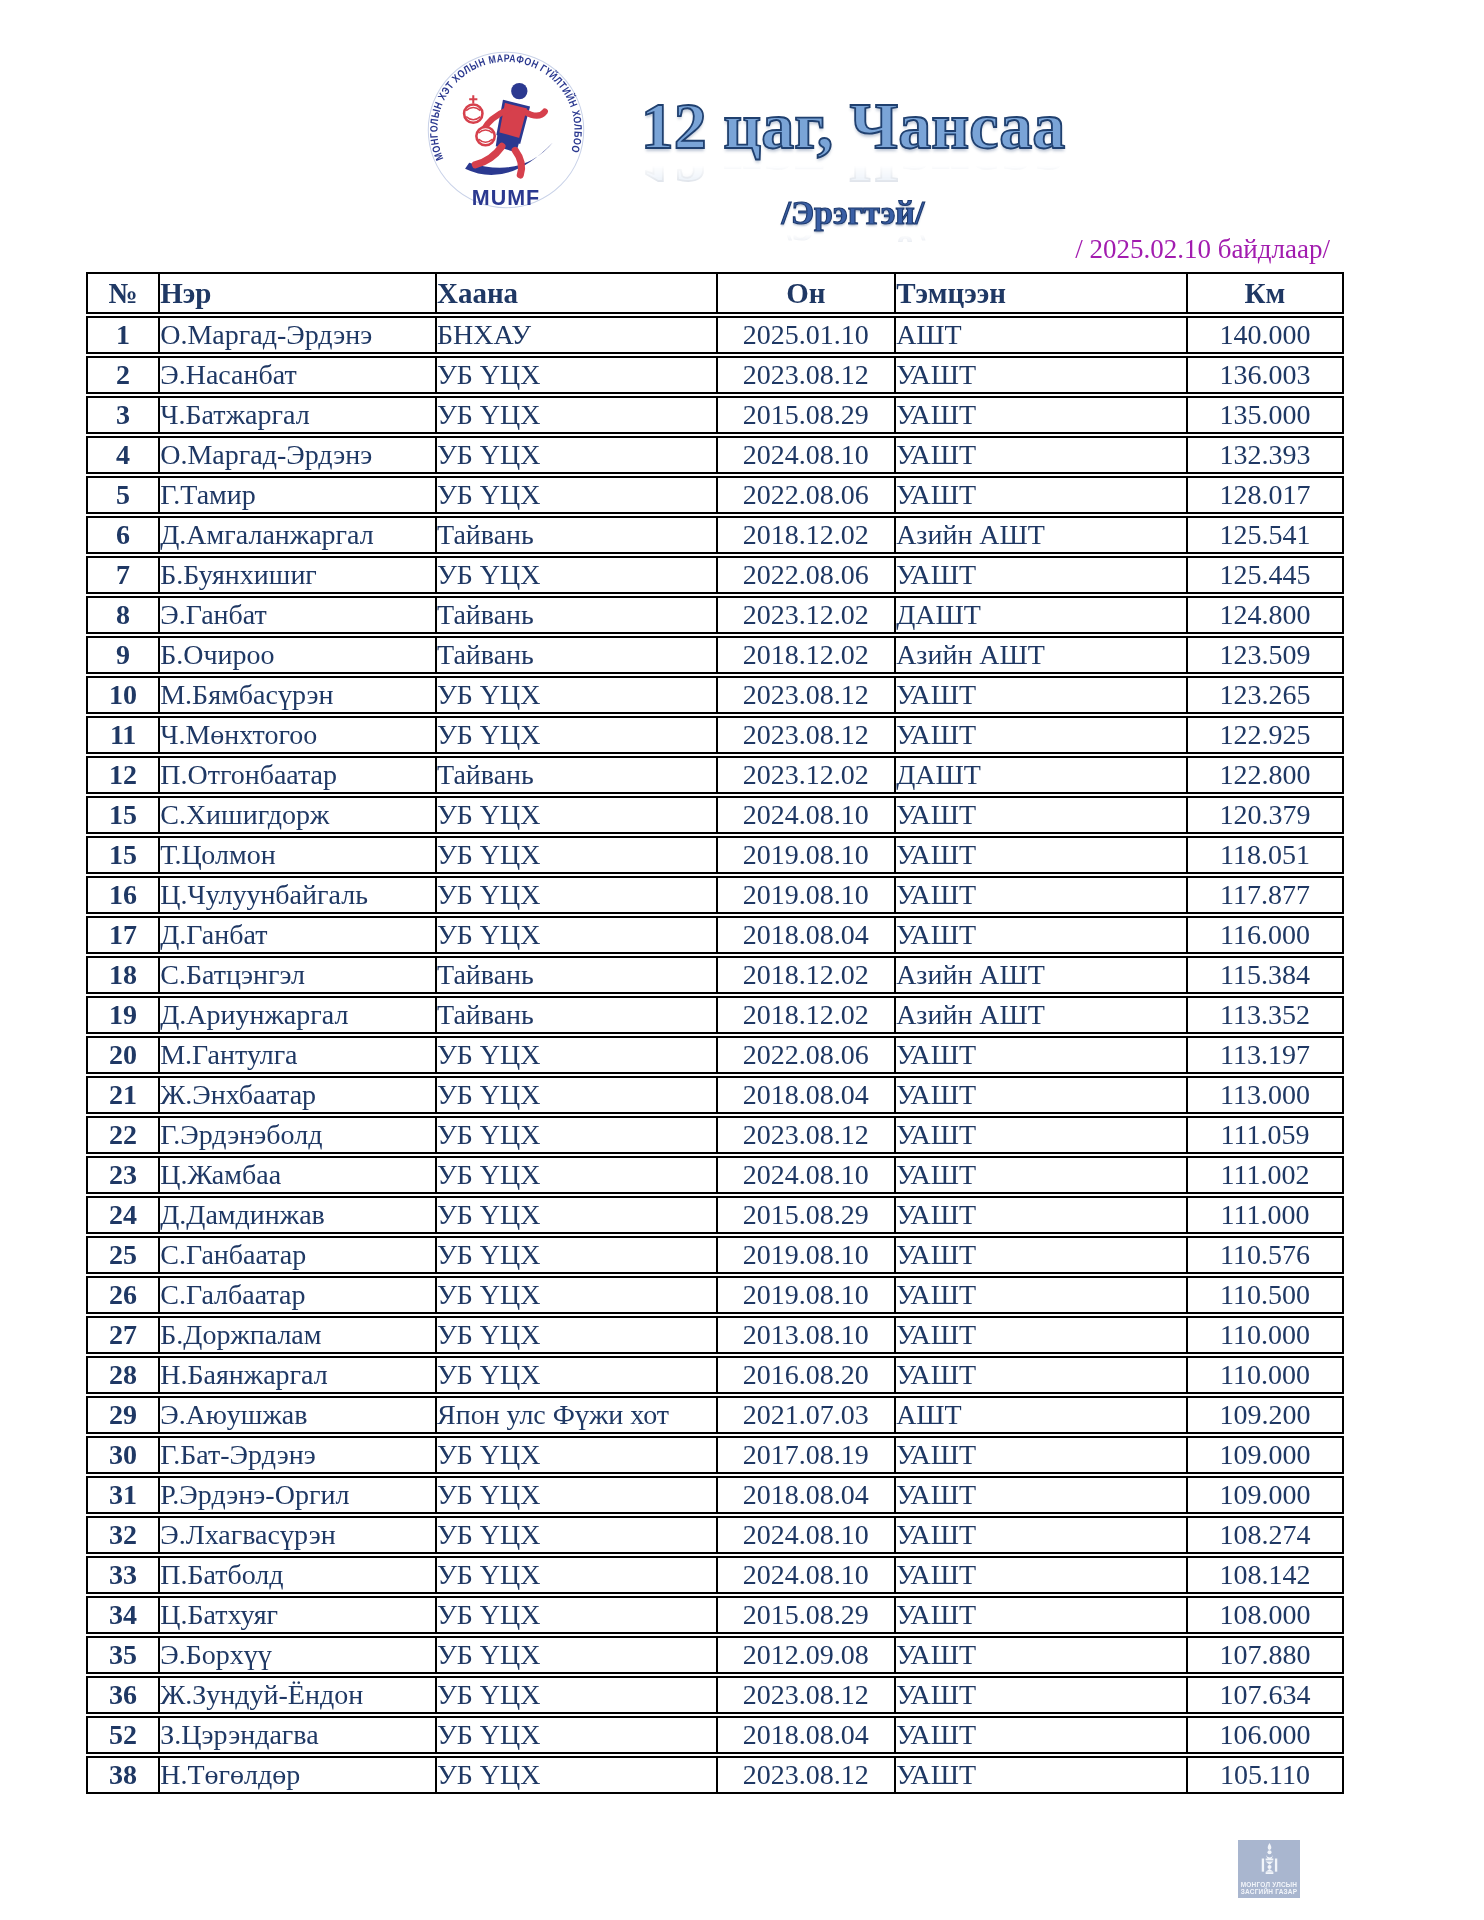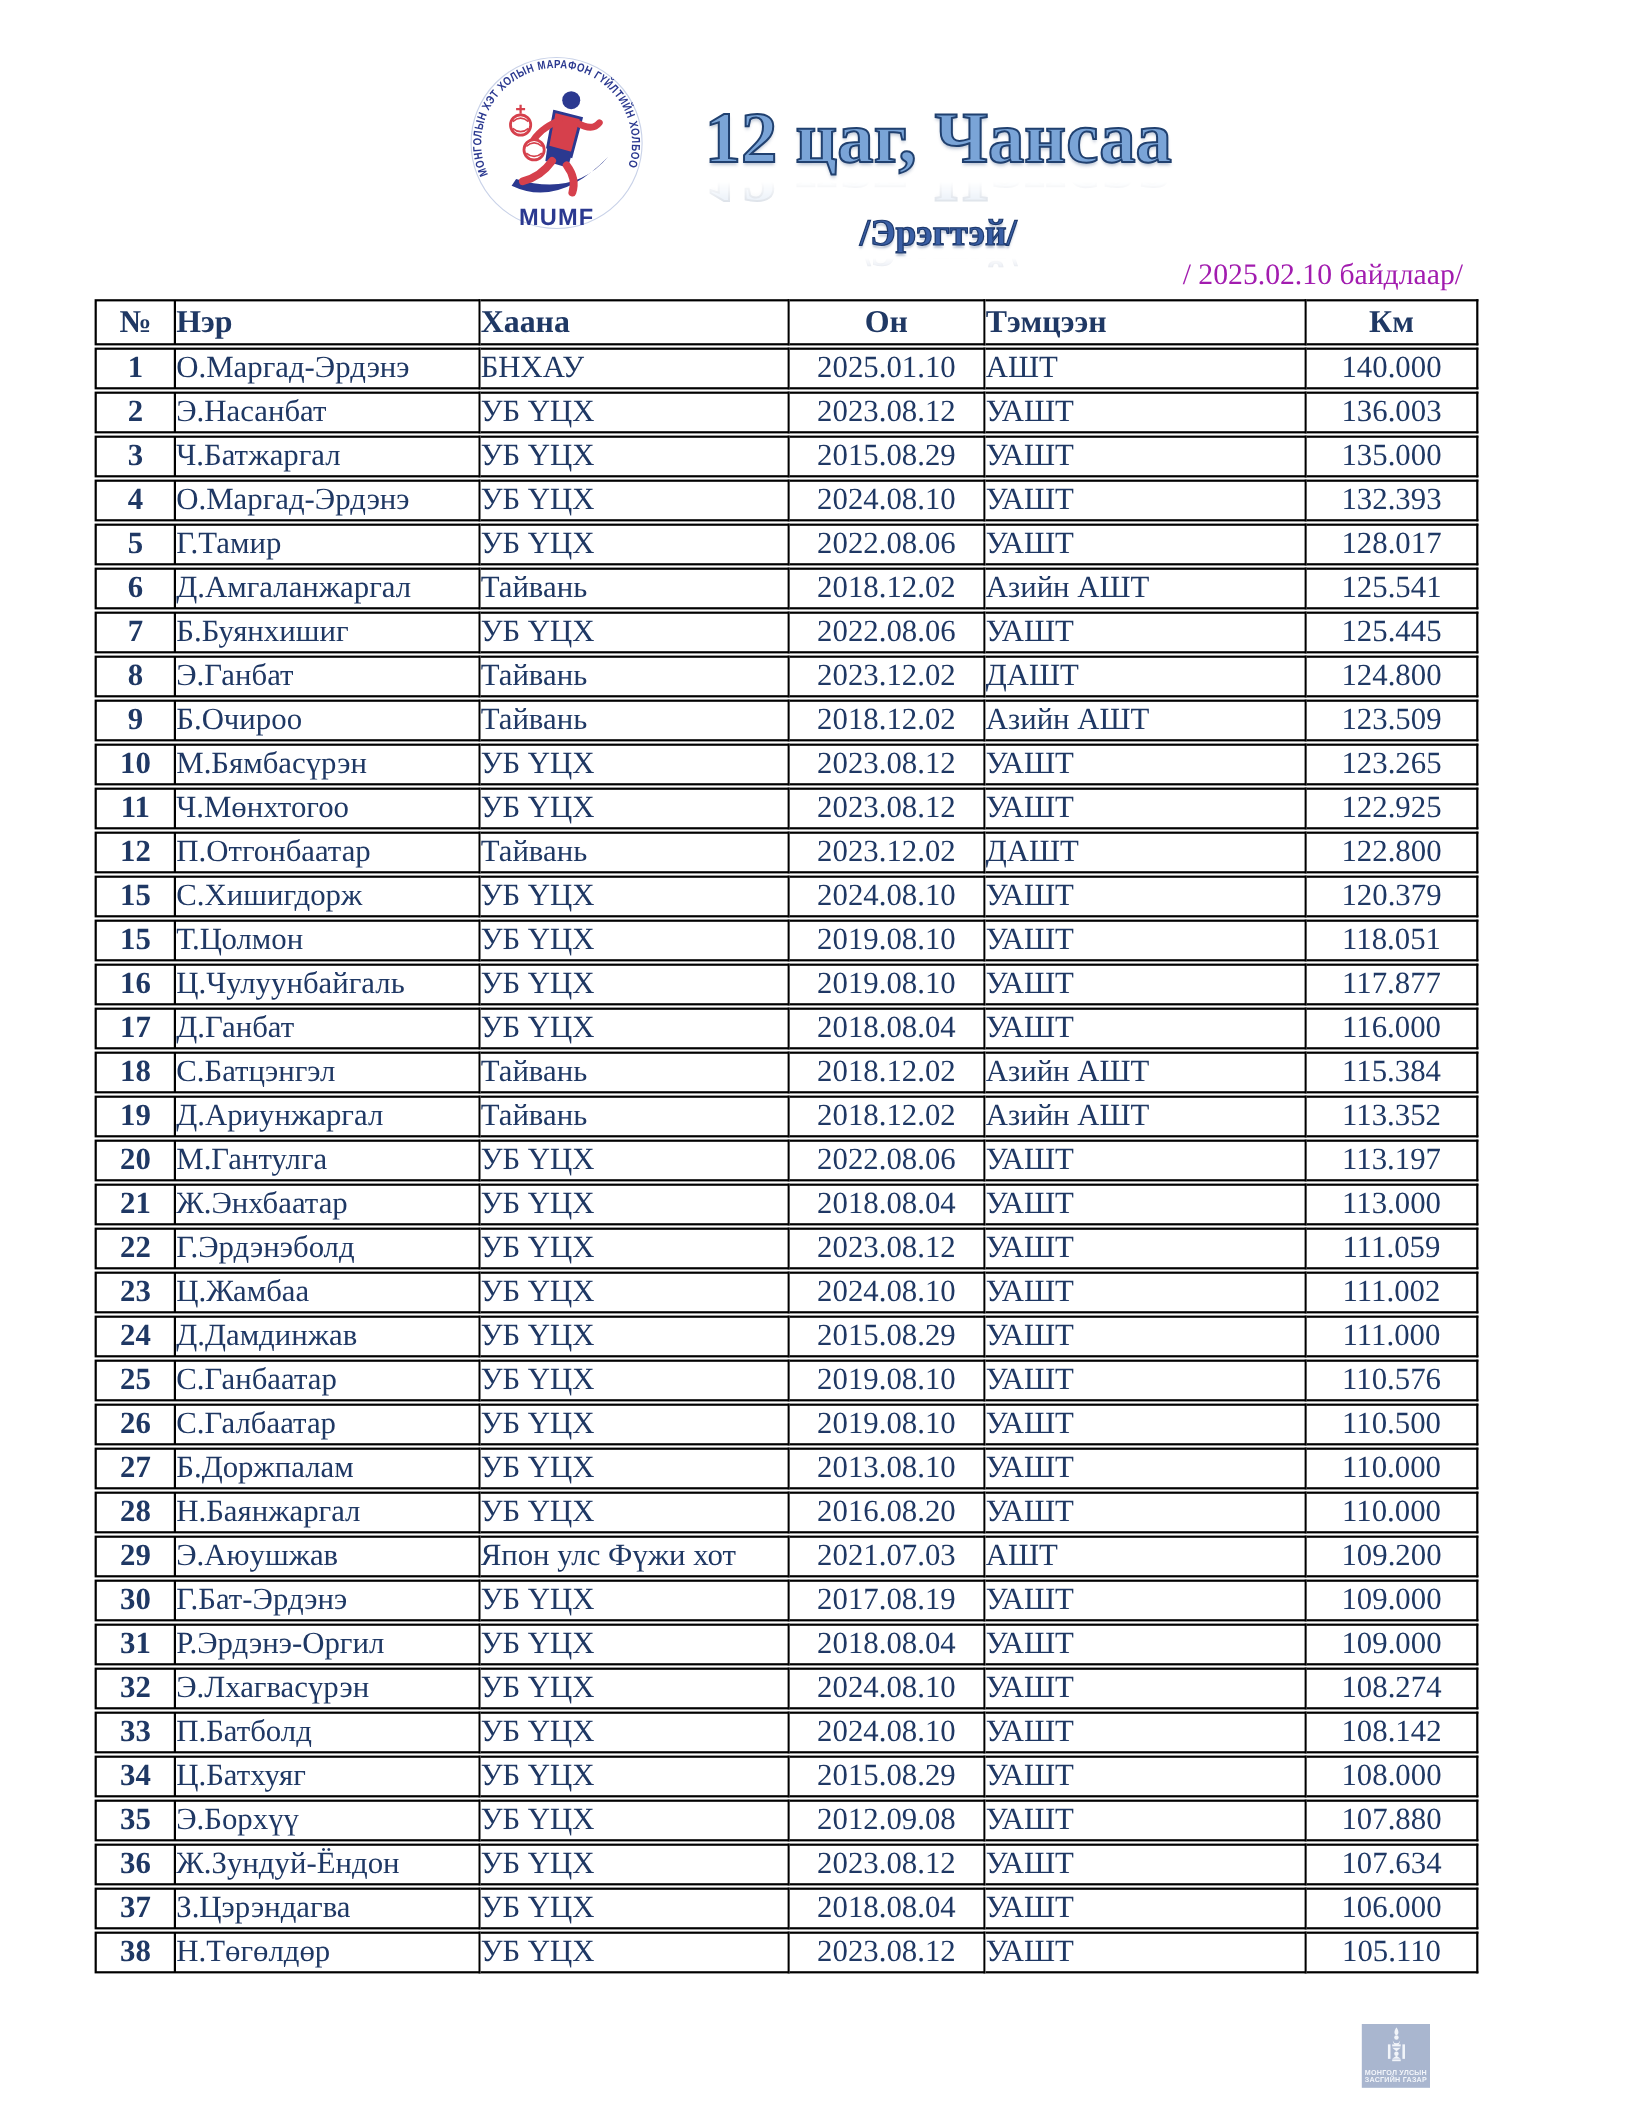--- a/index.html
+++ b/index.html
@@ -406,21 +406,21 @@
   </tr>
         <tr>
     <td class="c-no">36</td>
     <td class="c-name">Ж.Зундуй-Ёндон</td>
     <td class="c-where">УБ ҮЦХ</td>
     <td class="c-date">2023.08.12</td>
     <td class="c-event">УАШТ</td>
     <td class="c-km">107.634</td>
   </tr>
         <tr>
-    <td class="c-no">37</td>
+    <td class="c-no">52</td>
     <td class="c-name">З.Цэрэндагва</td>
     <td class="c-where">УБ ҮЦХ</td>
     <td class="c-date">2018.08.04</td>
     <td class="c-event">УАШТ</td>
     <td class="c-km">106.000</td>
   </tr>
         <tr>
     <td class="c-no">38</td>
     <td class="c-name">Н.Төгөлдөр</td>
     <td class="c-where">УБ ҮЦХ</td>

